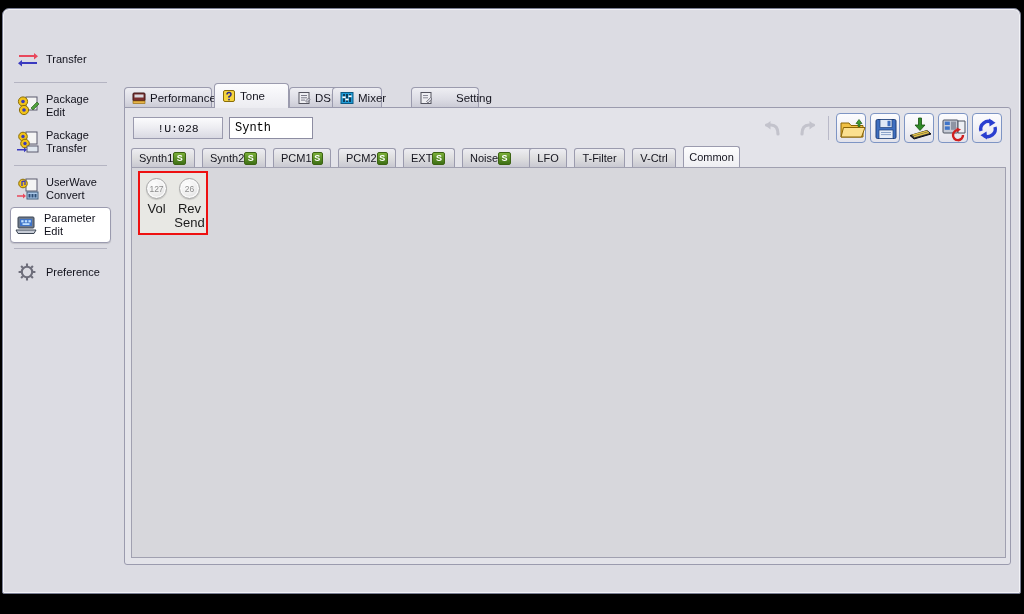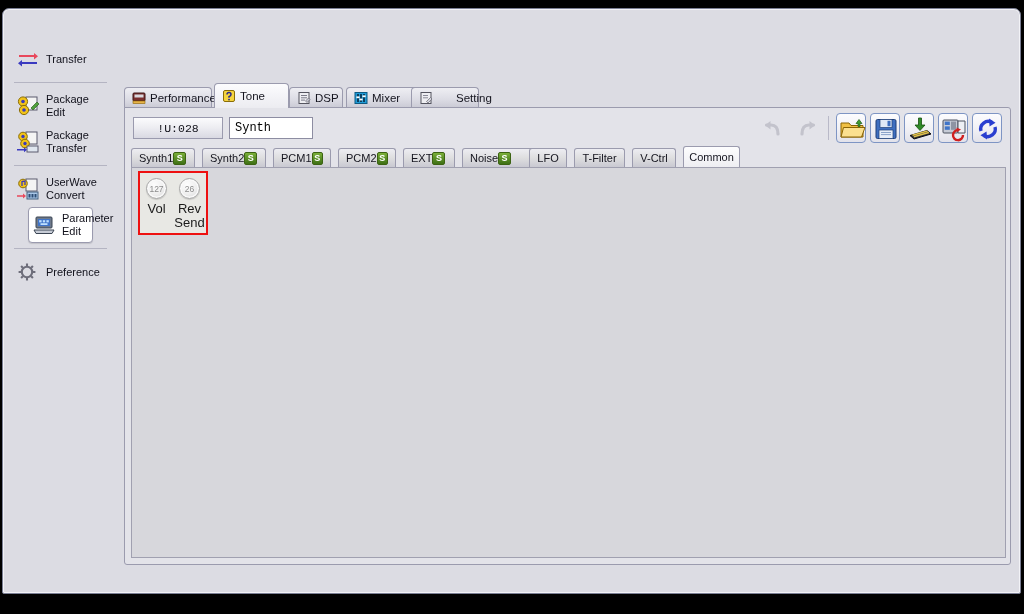--- a/index.html
+++ b/index.html
@@ -86,21 +86,21 @@
     display: flex; align-items: center;
     margin: 0 8px; padding: 5px 4px;
     min-height: 26px;
     cursor: default;
   }
   .side-item.selected {
     background: #ffffff;
     border: 1px solid #9a9aae;
     border-radius: 4px;
     box-shadow: 0 1px 1px rgba(0,0,0,0.12);
-    margin: 0 24px;
+    margin: 0 6px;
     padding: 4px 3px;
   }
   .side-label {
     font-size: 11px; color: #10101a; line-height: 1.15;
     margin-left: 6px; white-space: pre-line;
   }
   .side-sep {
     height: 1px; background: #b4b4c2; margin: 5px 10px 5px 10px;
   }
   .side-icon { width: 24px; height: 22px; flex: none; position: relative; }
@@ -374,21 +374,21 @@
             <span>
               <svg class="svgicon" width="14" height="14" viewBox="0 0 14 14">
                 <rect x="2" y="1.5" width="10" height="11" fill="#eeeef2" stroke="#54545f"></rect>
                 <path d="M4 4.5 L10 4.5 M4 6.8 L10 6.8 M4 9.1 L8 9.1" stroke="#7a7a88" stroke-width="1"></path>
                 <path d="M8.5 10 L11.5 7 L13 8.5 L10 11.5 Z" fill="#c8c8d2" stroke="#54545f" stroke-width="0.6"></path>
               </svg>
             </span>
             <span>DSP</span>
           </div>
 
-          <div class="tab" style="left:222px; width:74px;">
+          <div class="tab" style="left:208px; width:50px;">
             <span>
               <svg class="svgicon" width="14" height="14" viewBox="0 0 14 14">
                 <rect x="1" y="1.5" width="12" height="11" fill="#1f9ad6" stroke="#0d5a83"></rect>
                 <rect x="3" y="3" width="2" height="8" fill="#0c3f5e"></rect>
                 <rect x="6" y="3" width="2" height="8" fill="#0c3f5e"></rect>
                 <rect x="9" y="3" width="2" height="8" fill="#0c3f5e"></rect>
                 <rect x="2.4" y="5.4" width="3.2" height="1.8" fill="#ffffff"></rect>
                 <rect x="5.4" y="7.6" width="3.2" height="1.8" fill="#ffffff"></rect>
                 <rect x="8.4" y="4.4" width="3.2" height="1.8" fill="#ffffff"></rect>
               </svg>

